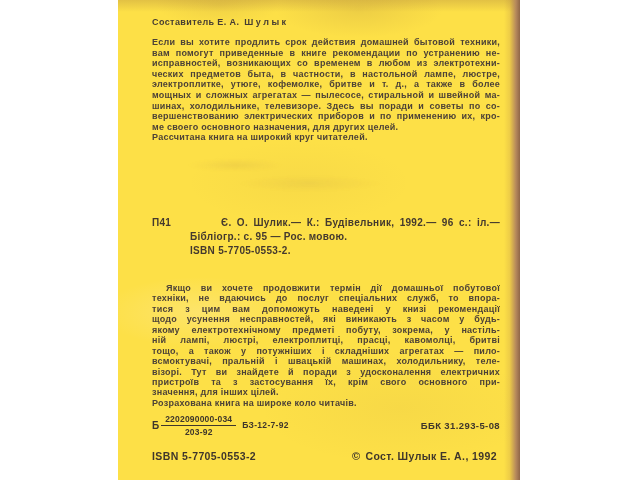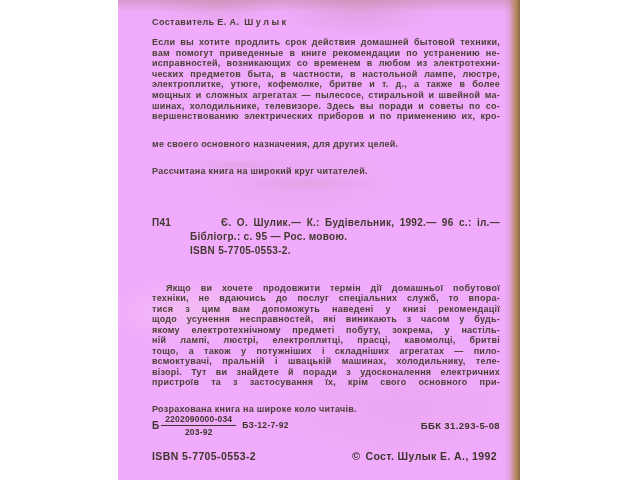--- a/index.html
+++ b/index.html
@@ -3,21 +3,21 @@
 <meta charset="utf-8">
 <style>
   html,body { margin:0; padding:0; }
   .photo {
     position:relative; width:640px; height:480px;
     background:#ffffff; overflow:hidden;
     font-family:"Liberation Sans", sans-serif;
   }
   .page {
     position:absolute; left:118px; top:0; width:402px; height:480px;
-    background:#f0abfc;
+    background:#fde047;
   }
   
   .page .edge-right {
     position:absolute; right:0; top:0; width:16px; height:100%;
     background:linear-gradient(to right,
       rgba(168,118,70,0) 0%, rgba(168,118,70,0.18) 35%,
       #b5885c 75%, #8f6647 100%);
   }
   
   .page .edge-top {
@@ -52,21 +52,21 @@
   }
   .compiler .spaced { letter-spacing:2.5px; margin-left:2px; }
   .para { position:absolute; left:0; width:348px; font-size:9px; font-weight:600; letter-spacing:0.25px; }
   .para-ru { top:37px; }
   .para-uk { top:283px; }
   .line {
     height:10.6px; line-height:10.6px; white-space:normal;
     text-align:justify; text-align-last:justify; text-justify:inter-word;
   }
   .para-uk .line { height:10.45px; line-height:10.45px; }
-  .line.end { text-align-last:left;margin-top:17px; }
+  .line.end { text-align-last:left; }
   .line.indent { text-indent:14px; }
   .card { position:absolute; left:0; top:216px; width:348px; font-size:10px; font-weight:700; color:#44392e; letter-spacing:0.3px; }
   .card .cline { height:14px; line-height:14px; }
   .card .heading { padding-left:38px; text-align:justify; text-align-last:justify; }
   .card .row2 { display:flex;gap:31px; }
   .card .idx { width:38px; flex:0 0 38px; }
   .card .row2 .rest { flex:1; text-align:justify; text-align-last:justify; }
   .card .hang { padding-left:38px; }
   .codes {
     position:absolute; left:0; top:412px; width:348px; height:26px;
@@ -131,20 +131,21 @@
         <div class="line indent">Якщо ви хочете продовжити термін дії домашньої побутової</div>
         <div class="line">техніки, не вдаючись до послуг спеціальних служб, то впора-</div>
         <div class="line">тися з цим вам допоможуть наведені у книзі рекомендації</div>
         <div class="line">щодо усунення несправностей, які виникають з часом у будь-</div>
         <div class="line">якому електротехнічному предметі побуту, зокрема, у настіль-</div>
         <div class="line">ній лампі, люстрі, електроплитці, прасці, кавомолці, бритві</div>
         <div class="line">тощо, а також у потужніших і складніших агрегатах — пило-</div>
         <div class="line">всмоктувачі, пральній і швацькій машинах, холодильнику, теле-</div>
         <div class="line">візорі. Тут ви знайдете й поради з удосконалення електричних</div>
         <div class="line">пристроїв та з застосування їх, крім свого основного при-</div>
+        <div class="line end">значення, для інших цілей.</div>
         <div class="line end">Розрахована книга на широке коло читачів.</div>
       </div>
 
       <div class="codes">
         <div class="left-group">
           <span class="prefix">Б</span>
           <span class="frac">
             <span class="num">2202090000-034</span>
             <span class="den">203-92</span>
           </span>

